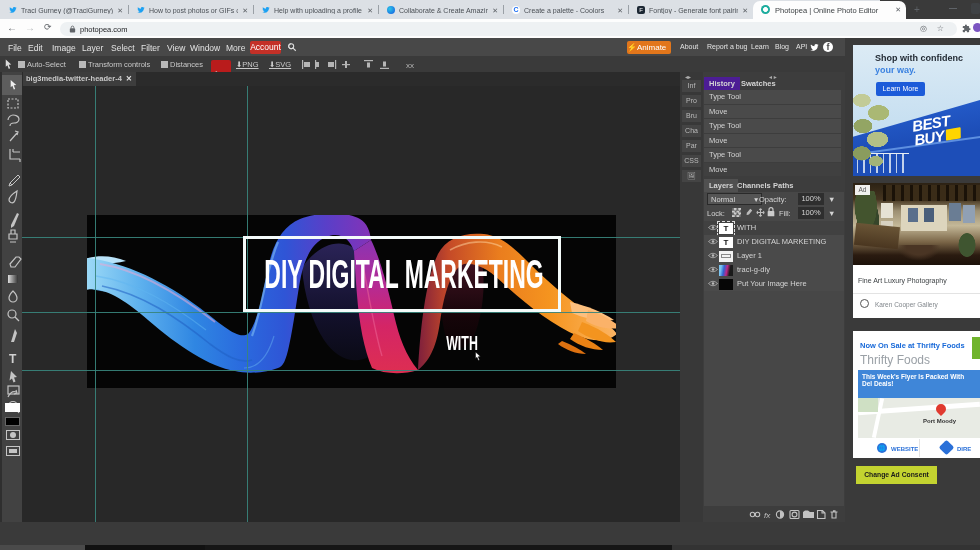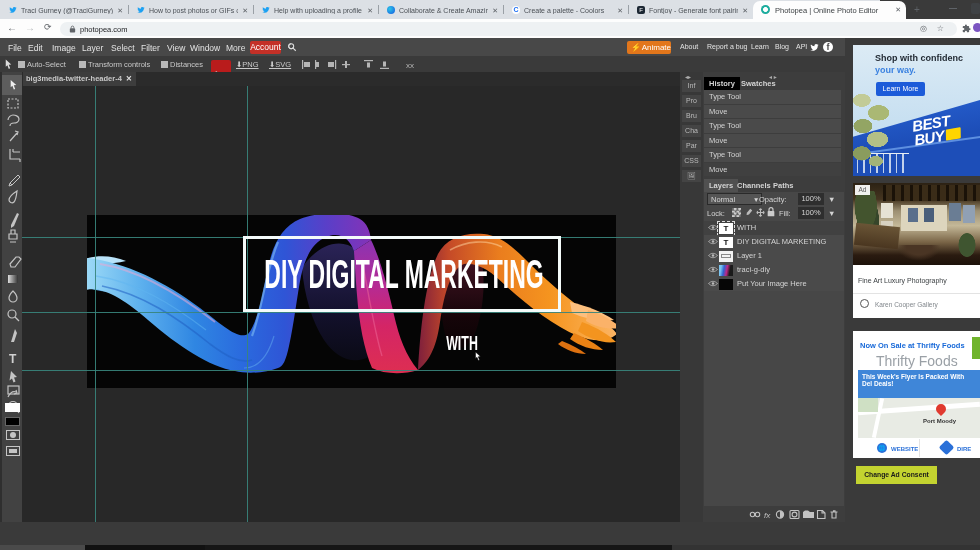--- a/index.html
+++ b/index.html
@@ -14,21 +14,21 @@
 .tabsep{position:absolute;top:5px;width:1px;height:9px;background:#9aa0a6}
 #activetab{position:absolute;left:753px;top:1px;width:153px;height:18px;background:#fdfdfd;border-radius:7px 7px 0 0;font-size:7.5px;color:#3c4043}
 
 #addrbar{left:0;top:19px;width:980px;height:19px;background:#fdfdfd}
 .navic{position:absolute;top:3px;color:#5f6368;font-size:10px}
 #omni{position:absolute;left:60px;top:2.5px;width:897px;height:14px;border-radius:7px;background:#eef1f3;font-size:7.5px;color:#202124}
 
 #menubar{left:0;top:38px;width:845px;height:18px;background:#484848;color:#e3e3e3;font-size:8.5px}
 .mi{position:absolute;top:5px}
 #acctbtn{position:absolute;left:250px;top:2.5px;width:31px;height:13px;background:#c43027;border-radius:2px;color:#fff;text-align:center;line-height:13px}
-#animbtn{position:absolute;left:627px;top:2.5px;width:44px;height:13px;background:#e2761b;border-radius:2px;color:#fff;text-align:right;line-height:13px;font-size:8px}
+#animbtn{position:absolute;left:627px;top:2.5px;width:44px;height:13px;background:#e2761b;border-radius:2px;color:#fff;text-align:left;line-height:13px;font-size:8px}
 
 #optbar{left:0;top:56px;width:845px;height:28px;background:#3a3a3a;color:#c9c9c9;font-size:7.5px}
 .cb{position:absolute;top:5px;width:6.5px;height:6.5px;background:#b8b8b8}
 .ob{position:absolute;top:4px}
 
 #doctabs{left:22px;top:72px;width:658px;height:14px;background:#2b2b2b}
 #doctab{position:absolute;left:1px;top:0;width:113px;height:14px;background:#3d3d3d;color:#c9c9c9;font-size:7.5px;font-weight:bold}
 
 #tools{left:0;top:72px;width:22px;height:450px;background:#424242;border-left:2px solid #2f2f2f}
 
@@ -314,21 +314,21 @@
     <div class="st" style="top:8px">Inf</div>
     <div class="st" style="top:23px">Pro</div>
     <div class="st" style="top:38px">Bru</div>
     <div class="st" style="top:53px">Cha</div>
     <div class="st" style="top:68px">Par</div>
     <div class="st" style="top:83px">CSS</div>
     <div class="st" style="top:98px">🖼</div>
   </div>
   <div class="ab" id="panels">
       <span style="position:absolute;left:66px;top:1px;color:#aaa;font-size:6px">◂ ▸</span>
-    <div class="ptab" style="left:1px;top:5px;background:#000000">History</div>
+    <div class="ptab" style="left:1px;top:5px;background:#4c1d95">History</div>
     <div class="ptab" style="left:33px;top:5px">Swatches</div>
     <div class="hrow" style="top:18px">Type Tool</div>
     <div class="hrow" style="top:32.5px">Move</div>
     <div class="hrow" style="top:47px">Type Tool</div>
     <div class="hrow" style="top:61.5px">Move</div>
     <div class="hrow" style="top:76px">Type Tool</div>
     <div class="hrow" style="top:90.5px;background:#404040">Move</div>
     <div style="position:absolute;left:1px;top:120px;width:140px;height:314px;background:#474747"></div>
     <div class="ptab" style="left:1px;top:107px;background:#505050;font-size:7.5px">Layers</div>
     <div class="ptab" style="left:29px;top:107px;font-size:7.5px">Channels</div>
@@ -440,21 +440,21 @@
       </div>
       <div style="position:absolute;left:2px;top:2px;width:15px;height:10px;background:rgba(250,250,250,.95);color:#555;font-size:6.5px;text-align:center;line-height:10px">Ad</div>
       <div style="position:absolute;left:5px;top:94px;color:#3c4043;font-size:7px">Fine Art Luxury Photography</div>
       <div style="position:absolute;left:0;top:110px;width:127px;height:1px;background:#e3e3e3"></div>
       <div style="position:absolute;left:7px;top:116px;width:9px;height:9px;border-radius:50%;border:1.2px solid #555"></div>
       <div style="position:absolute;left:22px;top:118px;color:#80868b;font-size:6.5px">Karen Cooper Gallery</div>
     </div>
 
     <div style="position:absolute;left:8px;top:293px;width:127px;height:127px;background:#fff">
       <div style="position:absolute;left:7px;top:10px;color:#1668d8;font-weight:bold;font-size:7.5px">Now On Sale at Thrifty Foods</div>
-      <div style="position:absolute;left:23px;top:22px;color:#9aa0a6;font-size:14px">Thrifty Foods</div>
+      <div style="position:absolute;left:7px;top:22px;color:#9aa0a6;font-size:12px">Thrifty Foods</div>
       <div style="position:absolute;left:119px;top:6px;width:8px;height:22px;background:#70b42c"></div>
       <div style="position:absolute;left:5px;top:39px;width:122px;height:28px;background:#3f86d8;color:#fff;font-size:6.5px;font-weight:bold;padding:3px 4px">This Week's Flyer Is Packed With Del Deals!</div>
       <div style="position:absolute;left:5px;top:67px;width:122px;height:40px;background:#e8ebe4;overflow:hidden">
         <div style="position:absolute;left:0;top:8px;width:122px;height:5px;background:#fff;transform:rotate(-4deg)"></div>
         <div style="position:absolute;left:18px;top:0px;width:4px;height:40px;background:#fff;transform:rotate(12deg)"></div>
         <div style="position:absolute;left:0px;top:0px;width:20px;height:14px;background:#cfe0c4"></div>
         <div style="position:absolute;left:78px;top:6px;width:10px;height:10px;background:#e03a2f;border-radius:50% 50% 50% 0;transform:rotate(-45deg)"></div>
         <div style="position:absolute;left:65px;top:20px;color:#333;font-size:6px;font-weight:bold">Port Moody</div>
       </div>
       <div style="position:absolute;left:24px;top:112px;width:10px;height:10px;border-radius:50%;background:#2a70d8;color:#fff;font-size:6px;text-align:center;line-height:10px">🌐</div>

